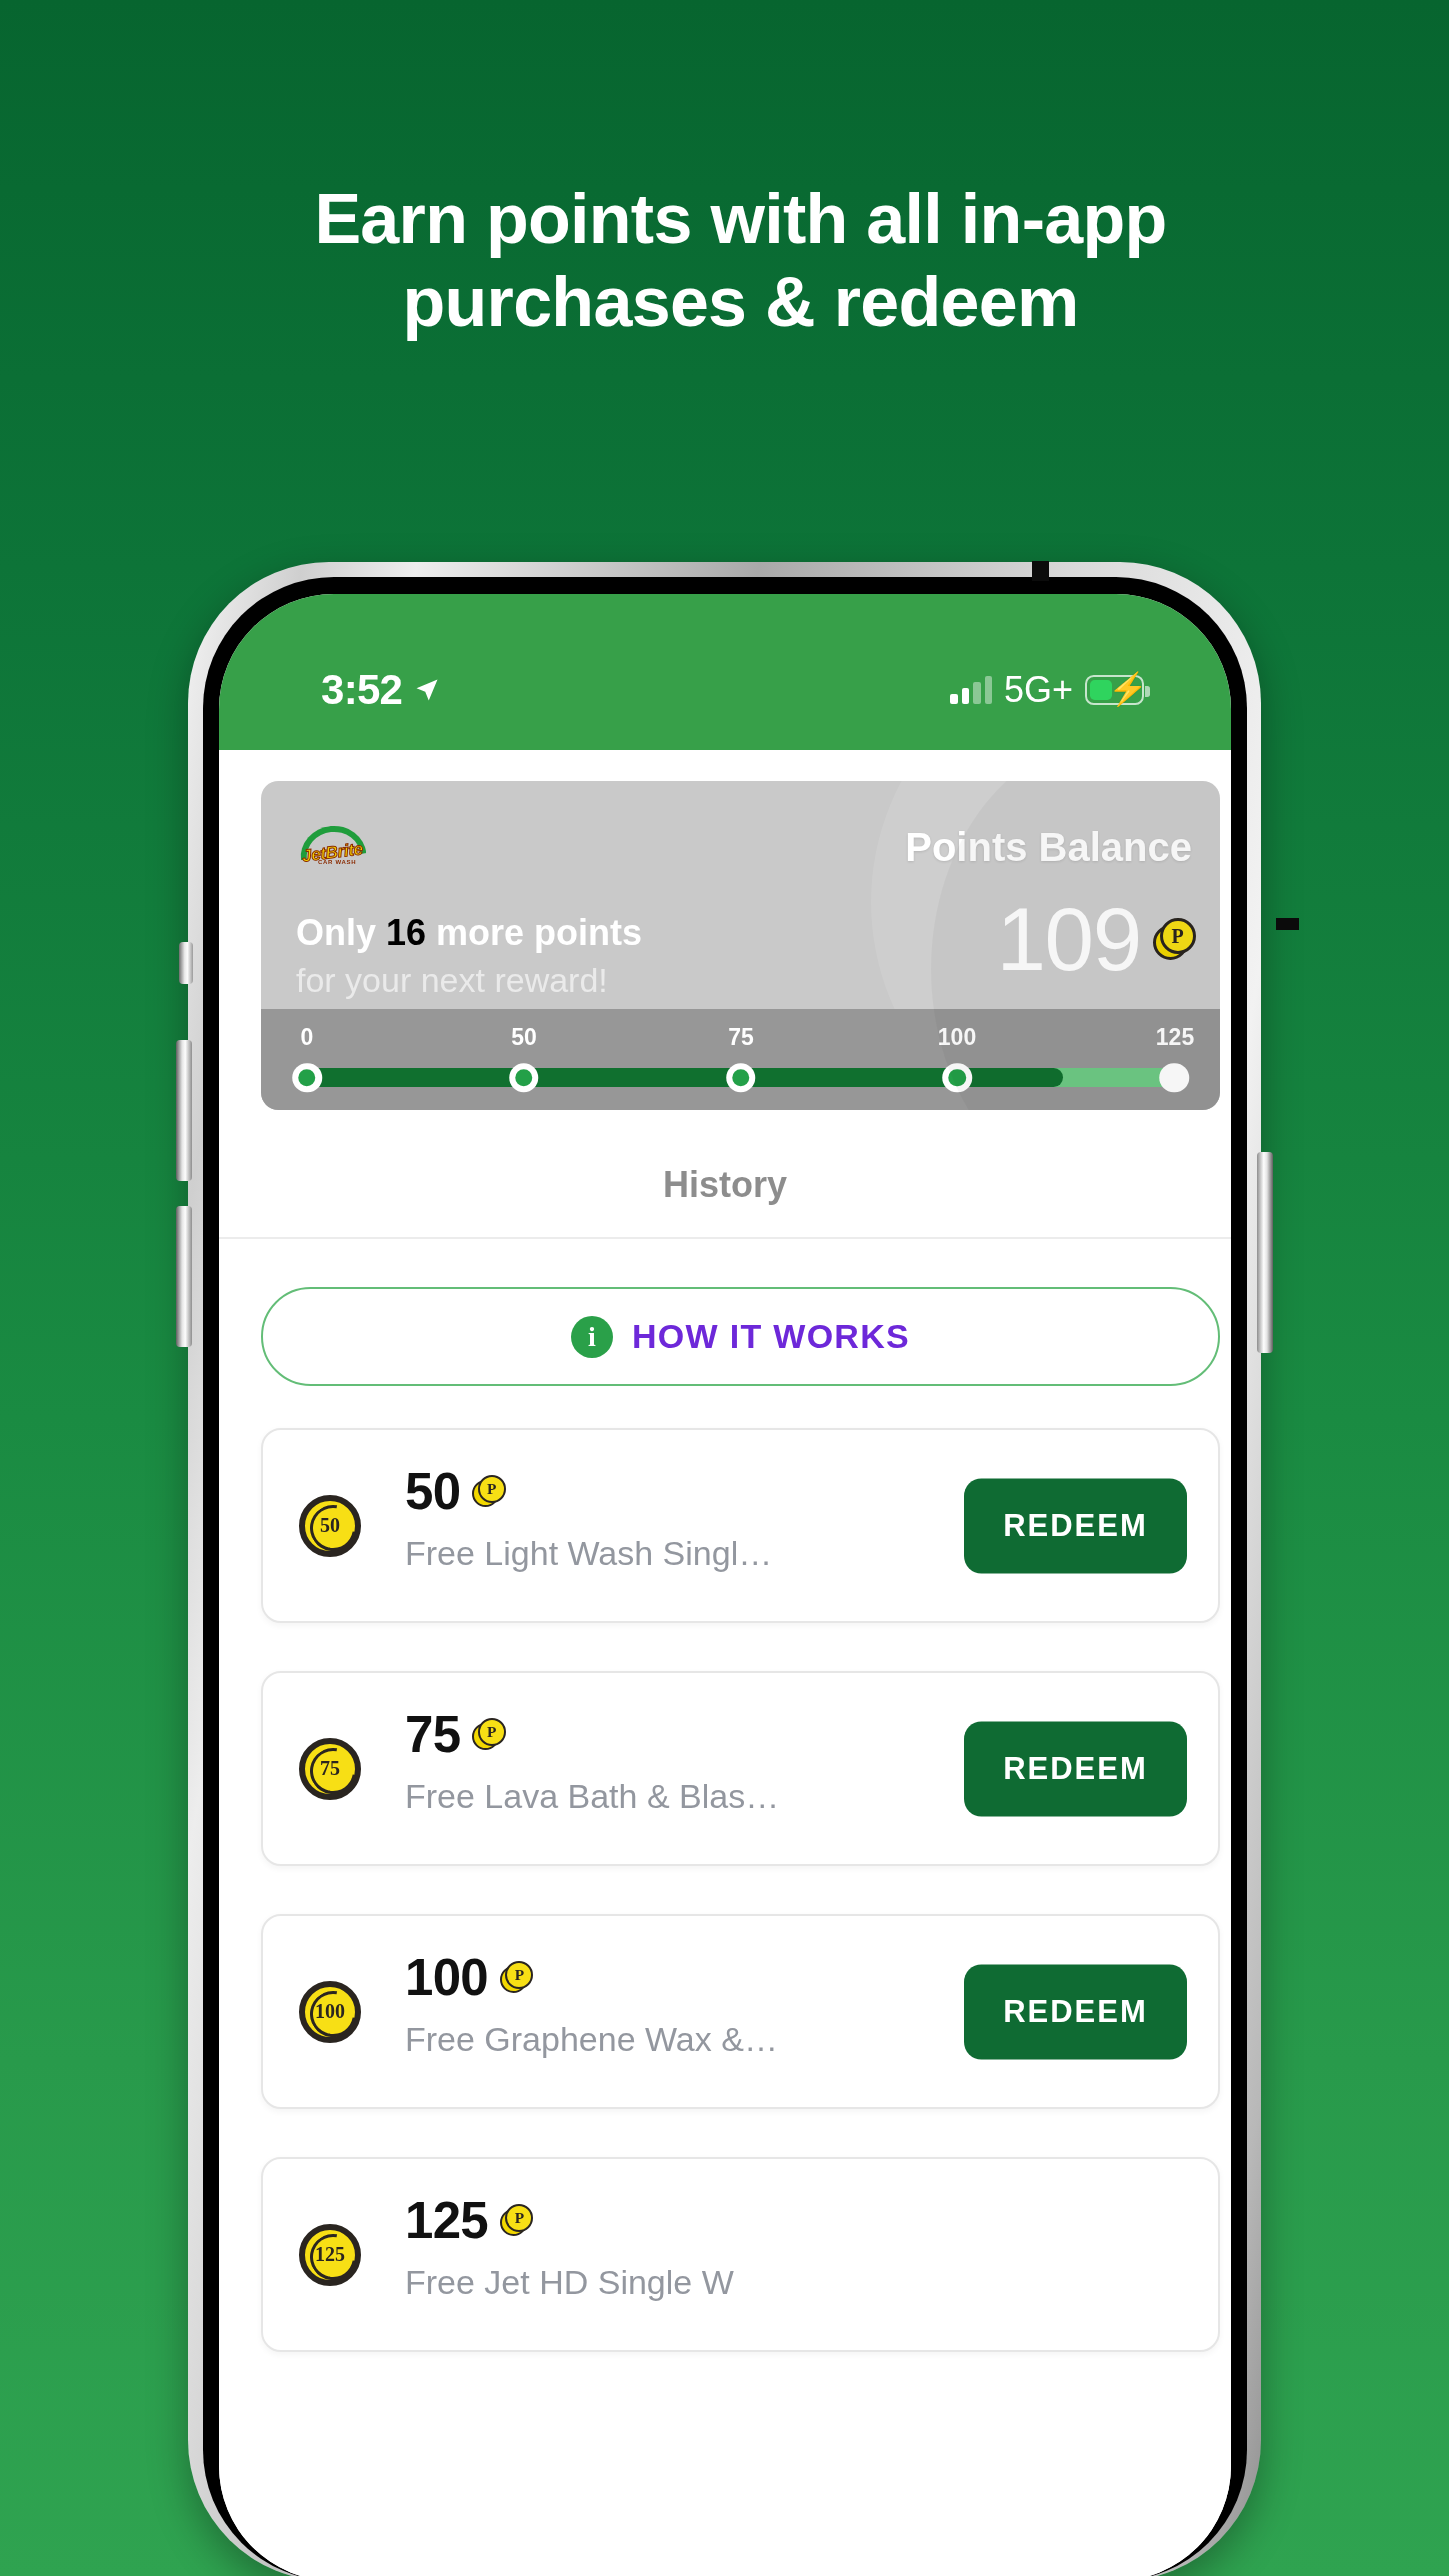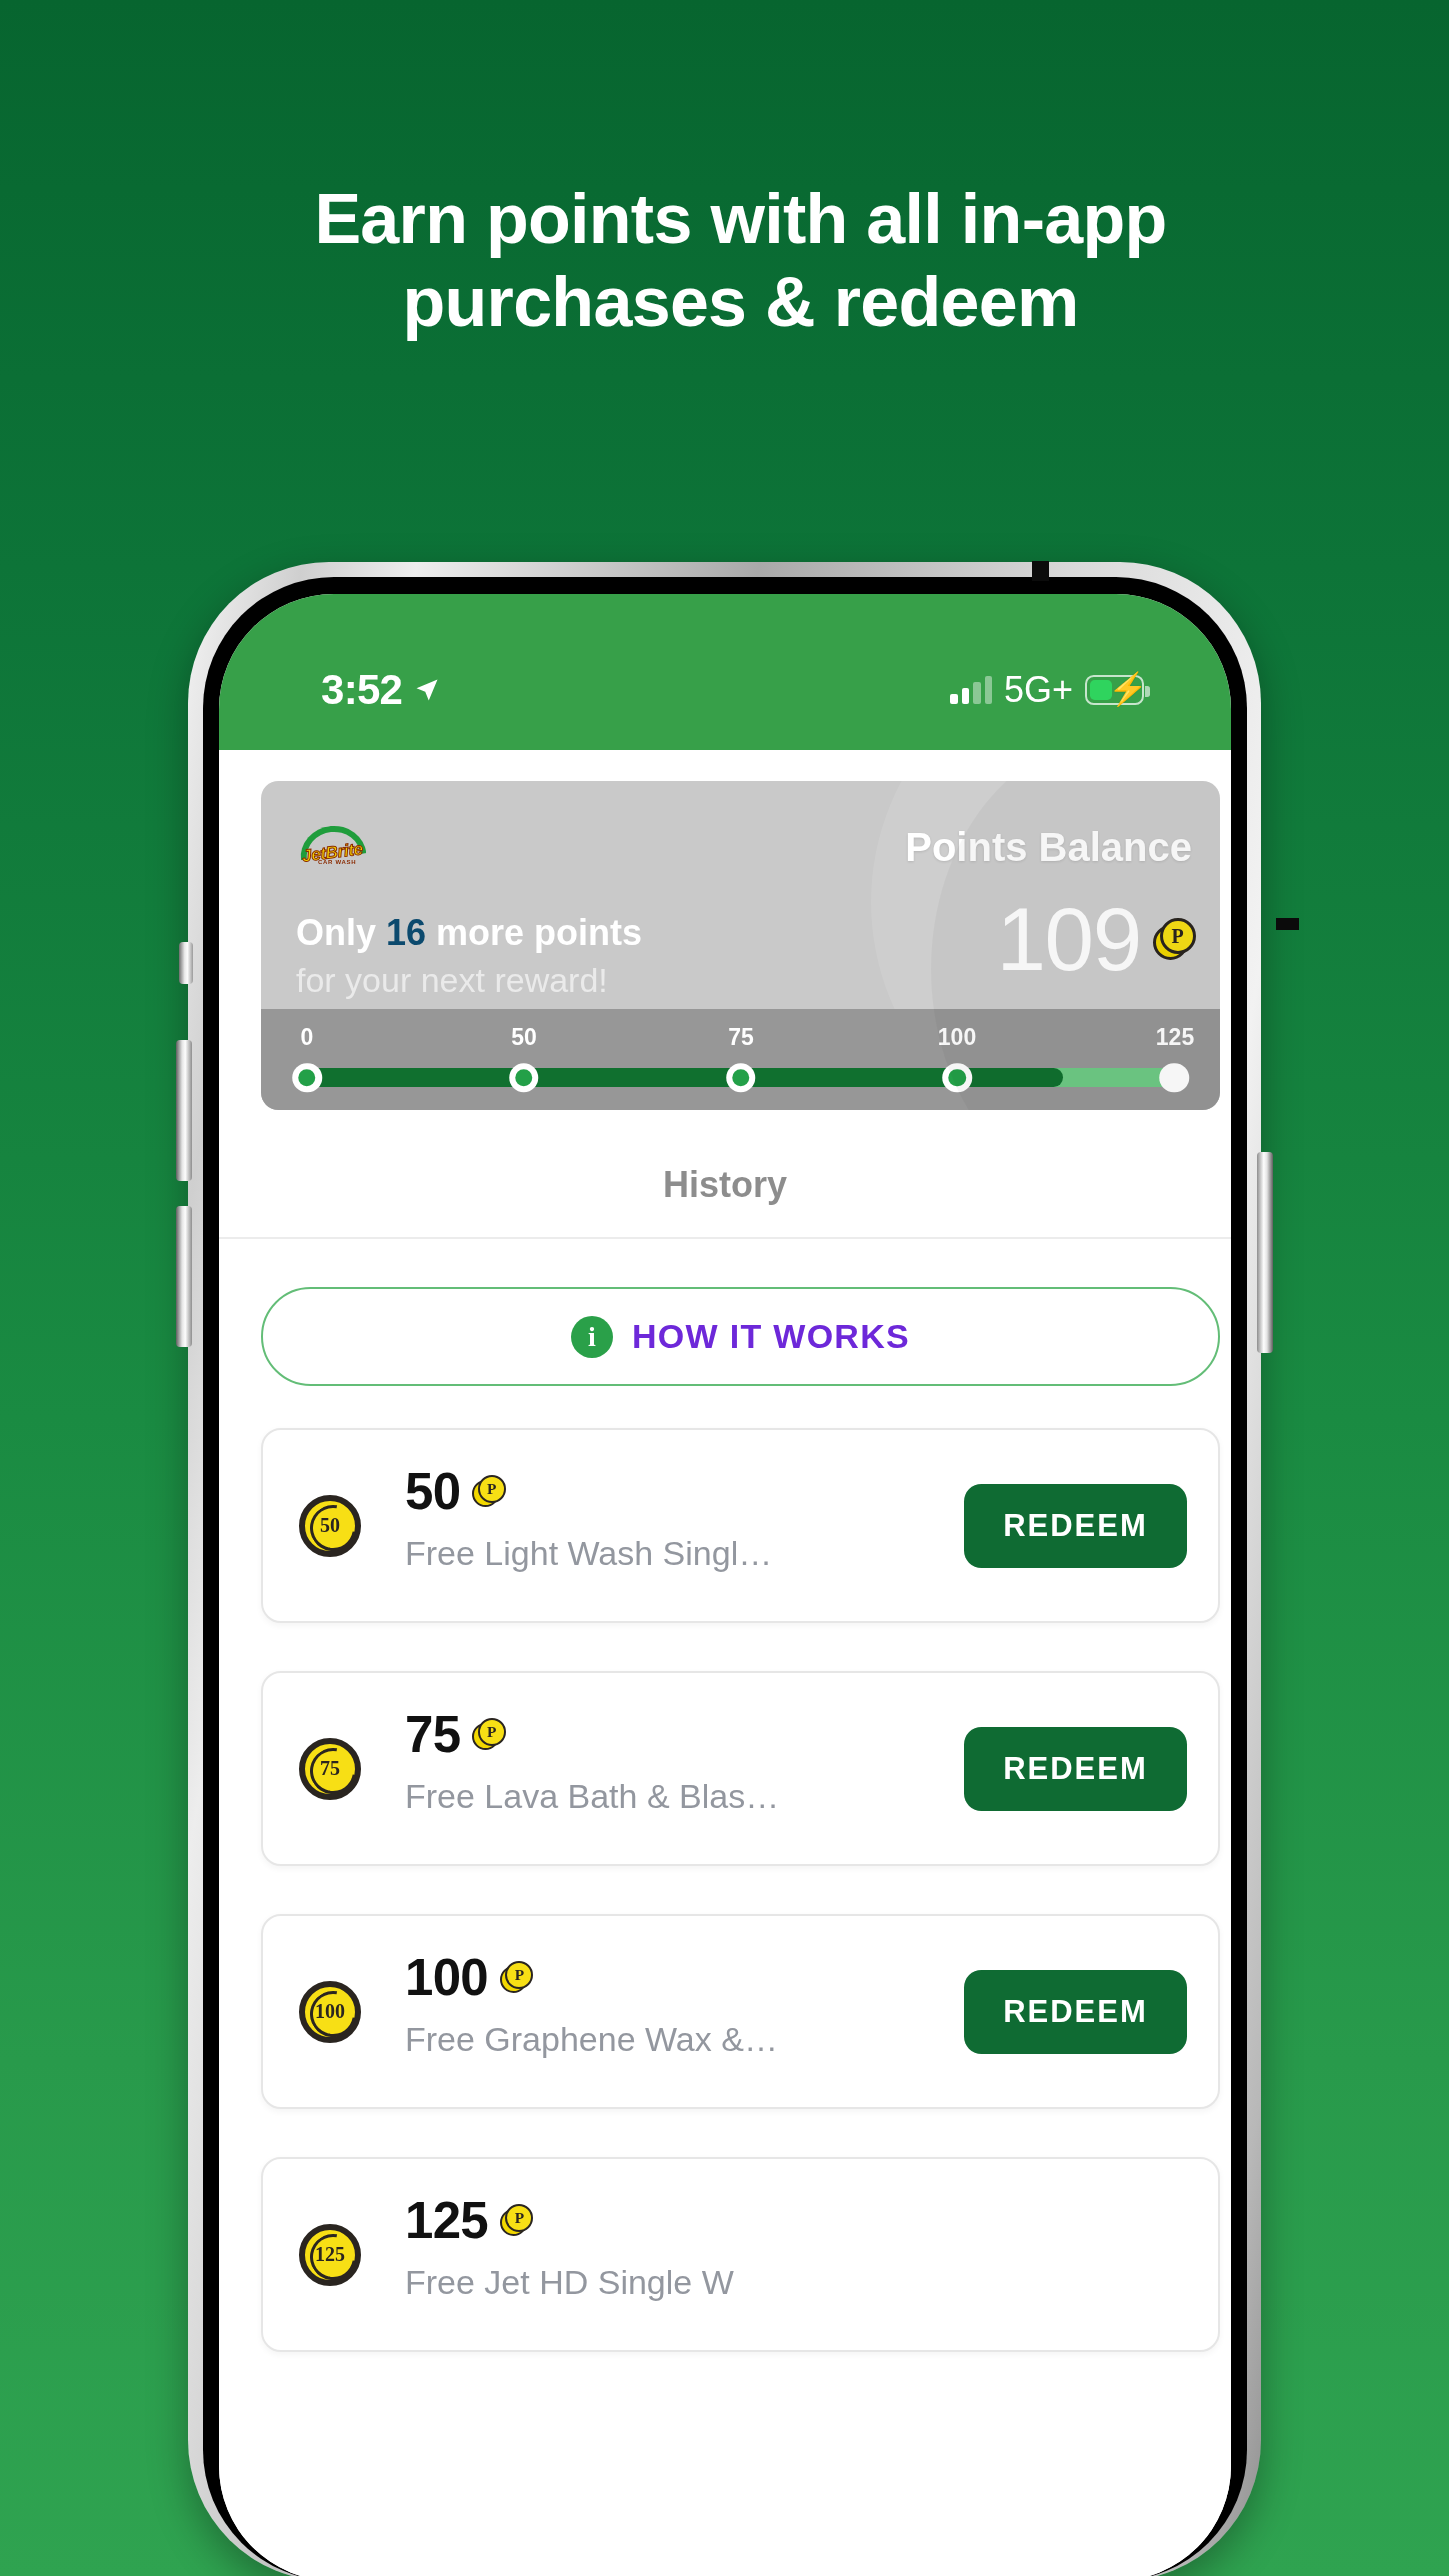--- a/index.html
+++ b/index.html
@@ -170,21 +170,21 @@
 
   .bc-title {
     position:absolute; right:28px; top:44px;
     font-size:40px; font-weight:bold; color:#ffffff;
     text-shadow:0 1.3px 2.7px rgba(0,0,0,.12);
   }
   .bc-sub {
     position:absolute; left:35px; top:131px;
     font-size:36px; font-weight:bold; color:#ffffff;
   }
-  .bc-sub .hl { color:#0c4a6e;margin-top:28px; }
+  .bc-sub .hl { color:#000000;margin-top:28px; }
   .bc-sub2 {
     position:absolute; left:35px; top:180px;
     font-size:34px; color:rgba(255,255,255,0.62);
   }
   .bc-value-wrap {
     position:absolute; right:24px; top:114px;
     display:flex; align-items:center; gap:12px;
   }
   .bc-value {
     font-size:89px; font-weight:300; color:#ffffff; line-height:1;
@@ -301,21 +301,21 @@
   .rw-pts-line { display:flex; align-items:center; gap:12px; }
   .rw-pts {
     font-size:51px; font-weight:bold; color:#111111; line-height:1;
     letter-spacing:-0.7px;
   }
   .rw-desc {
     margin-top:17.4px; font-size:34px; color:#93979f; font-weight:500;
   }
   .rw-redeem {
     position:absolute; right:31px; top:50%; transform:translateY(-50%);
-    width:223px; height:84px; border-radius:17.4px;
+    width:223px; height:95px; border-radius:17.4px;
     background:#0f6b33; color:#ffffff;
     display:flex; align-items:center; justify-content:center;
     font-size:31px; font-weight:bold; letter-spacing:2px;
     border:none; cursor:pointer; font-family:"Liberation Sans", sans-serif;
   }
 </style>
 </head>
 <body>
 
 <div class="headline">

